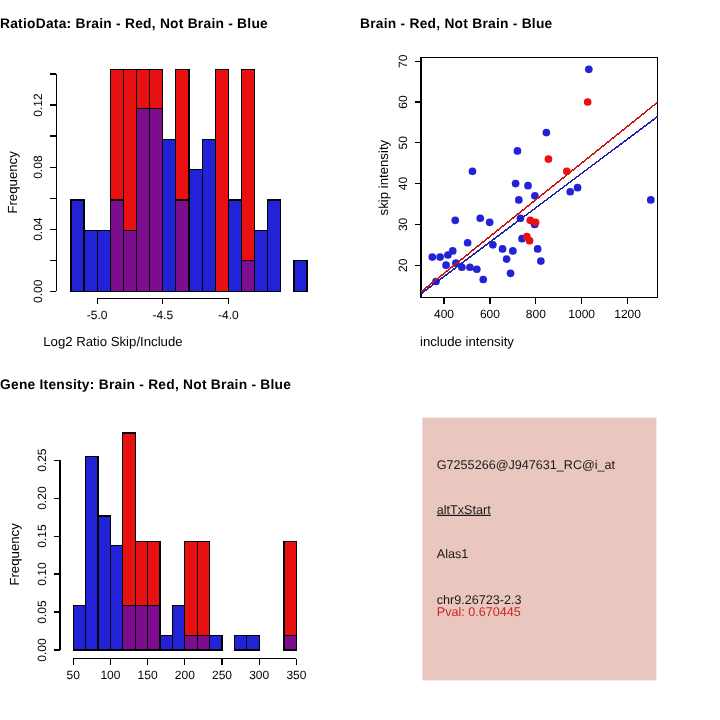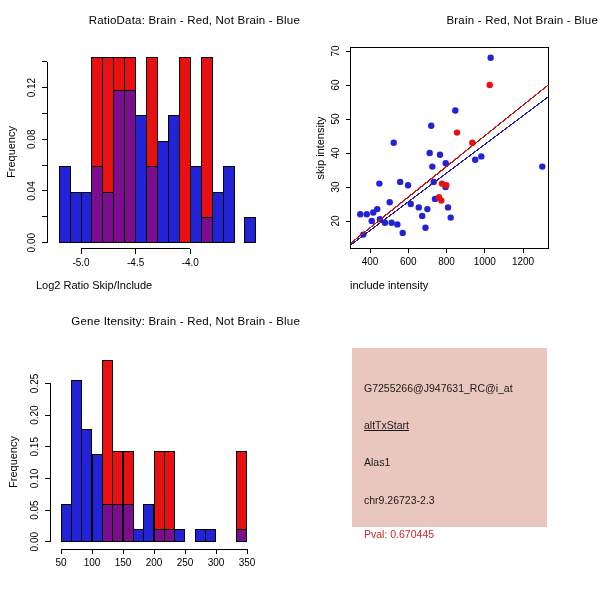--- a/index.html
+++ b/index.html
@@ -1,24 +1,24 @@
 <!DOCTYPE html>
 <html><head>
 <meta charset="utf-8">
 <style>
   html,body{margin:0;padding:0;background:#888;}
   #screen{position:relative;width:600px;height:600px;background:#ffffff;overflow:hidden;
           font-family:"Liberation Sans",sans-serif;}
   #plot{position:absolute;left:0;top:0;}
   .abs{position:absolute;color:#000;}
-  .title{font-weight:normal;font-size:11.5px;text-align:right;letter-spacing:0.2px;}
+  .title{font-weight:bold;font-size:11.5px;text-align:left;letter-spacing:0.2px;}
   .xlab{font-size:11px;text-align:left;}
   .vlab{position:absolute;font-size:11px;white-space:nowrap;
         transform:translate(-50%,-50%) rotate(-90deg);color:#000;}
-  .infobox{position:absolute;left:352px;top:348px;width:195px;height:179px;}
+  .infobox{position:absolute;left:352px;top:348px;width:195px;height:219px;}
   .infoline{position:absolute;left:12px;font-size:10.5px;white-space:nowrap;}
 </style>
 </head>
 <body>
 
 <div id="screen">
   <svg id="plot" width="600" height="600">
       <rect x="59.139999999999986" y="166.67748" width="10.93" height="76.02251999999999" fill="#2222d6" stroke="#000000" stroke-width="1" shape-rendering="crispEdges"></rect>
       <rect x="70.07000000000004" y="192.01832" width="10.93" height="50.68168" fill="#2222d6" stroke="#000000" stroke-width="1" shape-rendering="crispEdges"></rect>
       <rect x="81" y="192.01832" width="10.93" height="50.68168" fill="#2222d6" stroke="#000000" stroke-width="1" shape-rendering="crispEdges"></rect>
@@ -191,15 +191,15 @@
   <div class="abs xlab" style="left:350px;top:279px;width:200px">include intensity</div>
   <div class="vlab" style="left:320px;top:148px">skip intensity</div>
 
   <div class="vlab" style="left:13px;top:462px">Frequency</div>
 
   <div class="infobox" style="background: rgb(233, 198, 190);">
     <span class="infoline" style="top: 34px; color: rgb(26, 26, 26);">G7255266@J947631_RC@i_at</span>
     <span class="infoline" style="top: 71px; color: rgb(26, 26, 26); text-decoration: underline;">altTxStart</span>
     <span class="infoline" style="top: 108px; color: rgb(26, 26, 26);">Alas1</span>
     <span class="infoline" style="top: 146px; color: rgb(26, 26, 26);">chr9.26723-2.3</span>
-    <span class="infoline" style="top: 180px; color: rgb(205, 38, 38);">Pval: 0.670445</span>
+    <span class="infoline" style="top: 156px; color: rgb(205, 38, 38);">Pval: 0.670445</span>
   </div>
 </div>
 
 </body></html>

